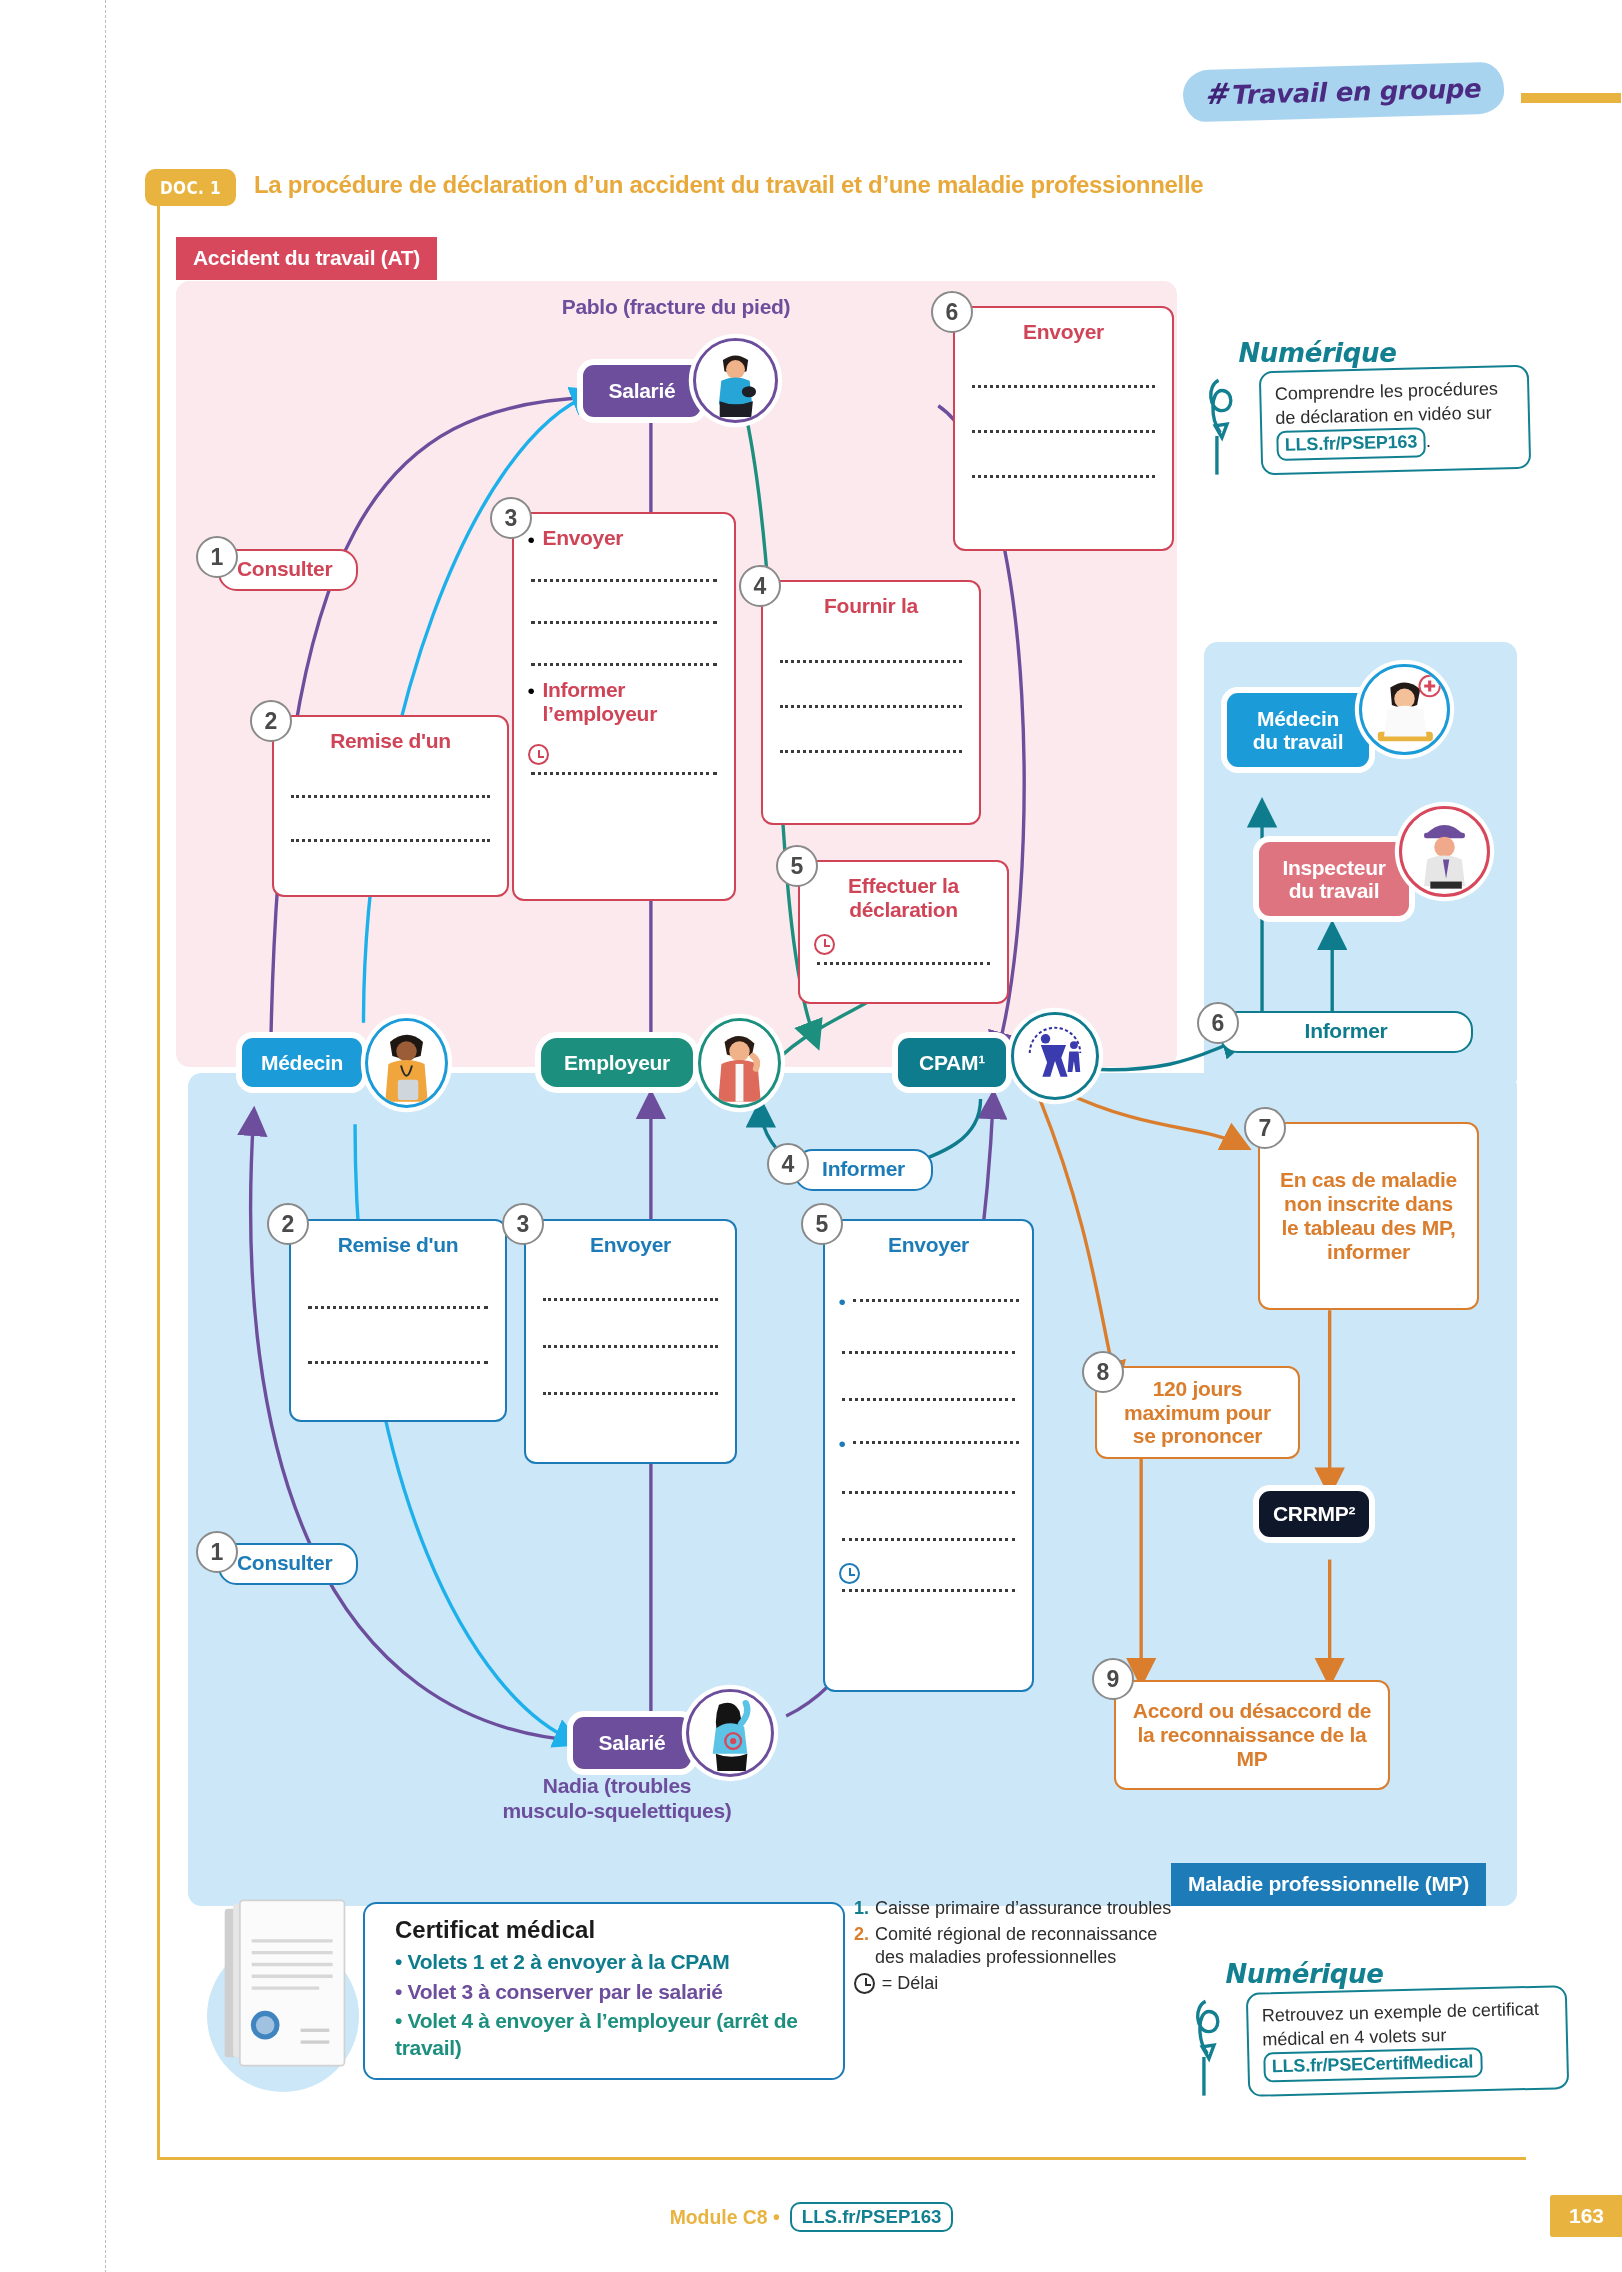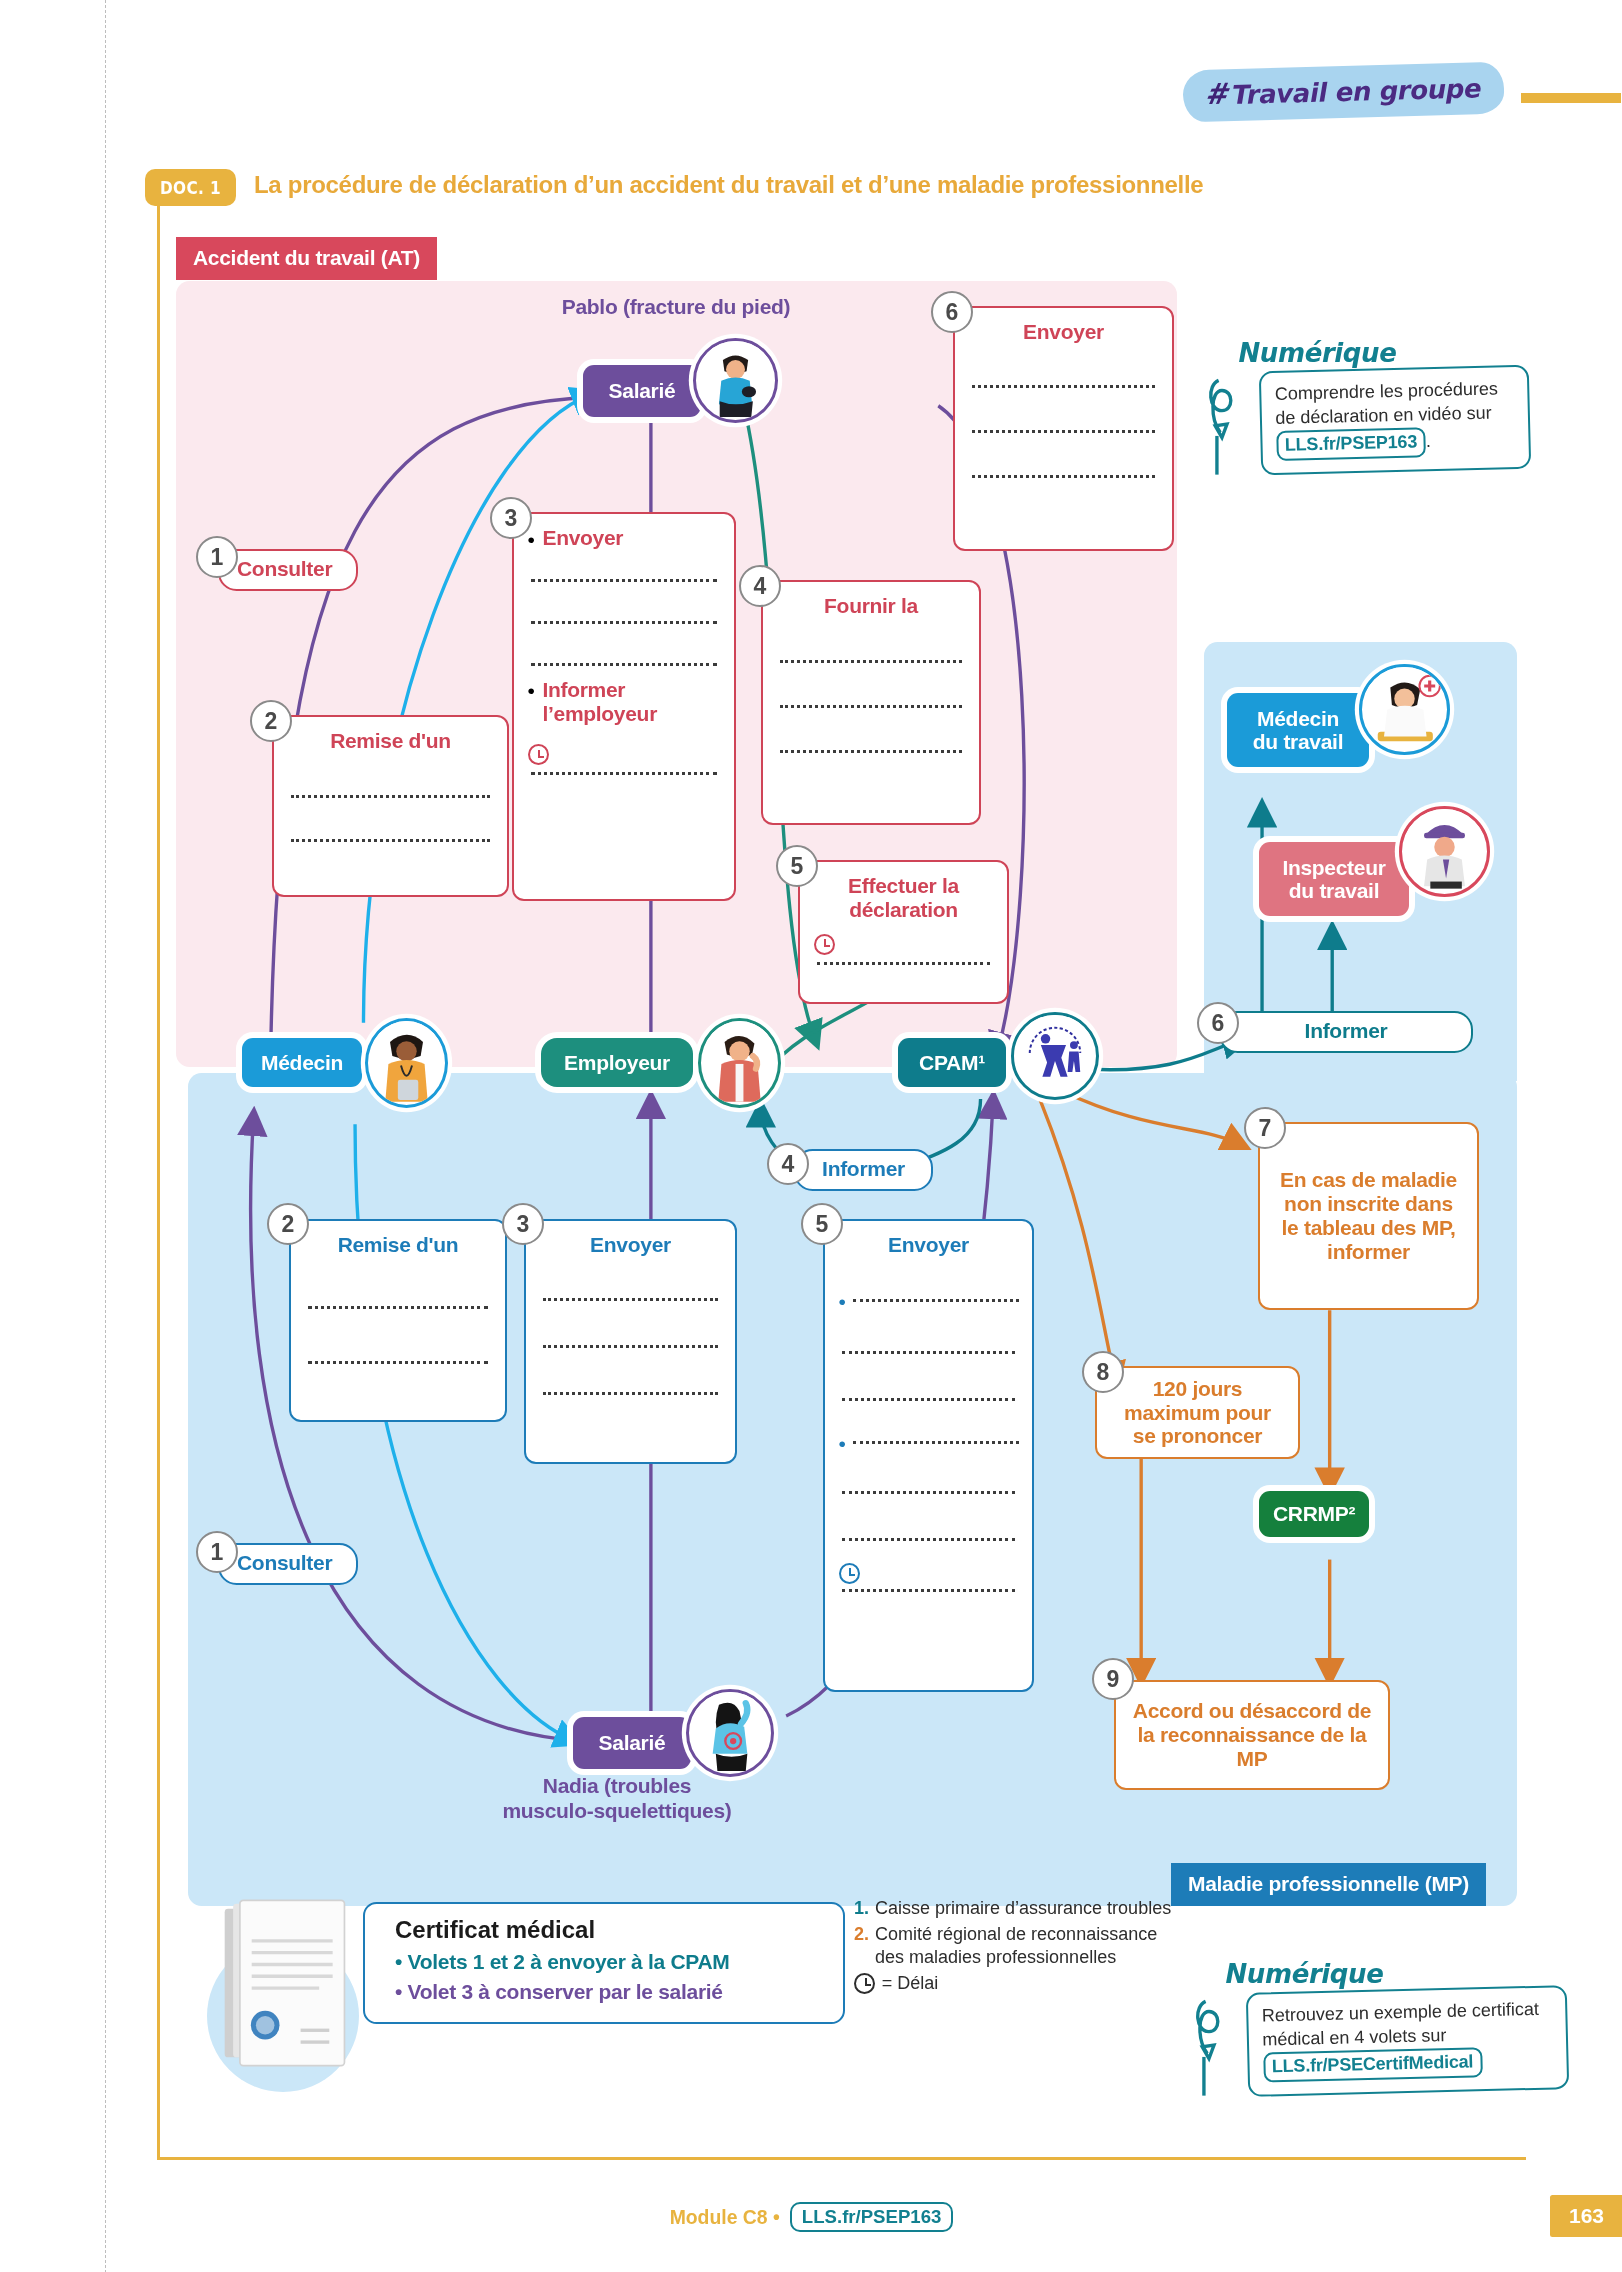--- a/index.html
+++ b/index.html
@@ -99,21 +99,21 @@
     display:flex; align-items:center; justify-content:center;
     padding:6.8px 15px;
     box-shadow:0 0 0 6px #ffffff;
     font-family:"Liberation Sans", sans-serif;
   }
   .chip.purple{ background:#6d4e9c; }
   .chip.blue  { background:#1b9bd8; }
   .chip.green { background:#1d8f7e;border-radius:16px; }
   .chip.teal  { background:#0e7c8c; }
   .chip.red   { background:#df7481; }
-  .chip.orange{ background:#15803d; }
+  .chip.orange{ background:#0f172a; }
 
   .avatar{
     position:absolute; z-index:9;
     border-radius:50%; background:#fff; overflow:hidden;
     display:flex; align-items:flex-end; justify-content:center;
     box-shadow:0 0 0 4.2px #ffffff;
   }
   .avatar.ringpurple{ border:3.4px solid #6d4e9c; }
   .avatar.ringblue  { border:3.4px solid #1b9bd8; }
   .avatar.ringgreen { border:3.4px solid #1d8f7e; }
@@ -563,20 +563,21 @@
     <g stroke="#cfcfcf" stroke-width="4">
         <path d="M100 158 h34"></path>
         <path d="M100 172 h34"></path>
       </g>
   </svg>
 </div>
 <div class="cert-box">
   <div class="cert-title">Certificat médical</div>
   <div class="cert-li c-teal">• <span>Volets 1 et 2 à envoyer à la CPAM</span></div>
   <div class="cert-li c-purple">• <span>Volet 3 à conserver par le salarié</span></div>
+  <div class="cert-li c-green">• <span>Volet 4 à envoyer à l’employeur (arrêt de travail)</span></div>
 </div>
 
 <div class="notes">
   <div class="n">
     <span class="mk1">1.</span>
     <span>Caisse primaire d’assurance troubles</span>
   </div>
   <div class="n">
     <span class="mk2">2.</span>
     <span>Comité régional de reconnaissance des maladies professionnelles</span>

